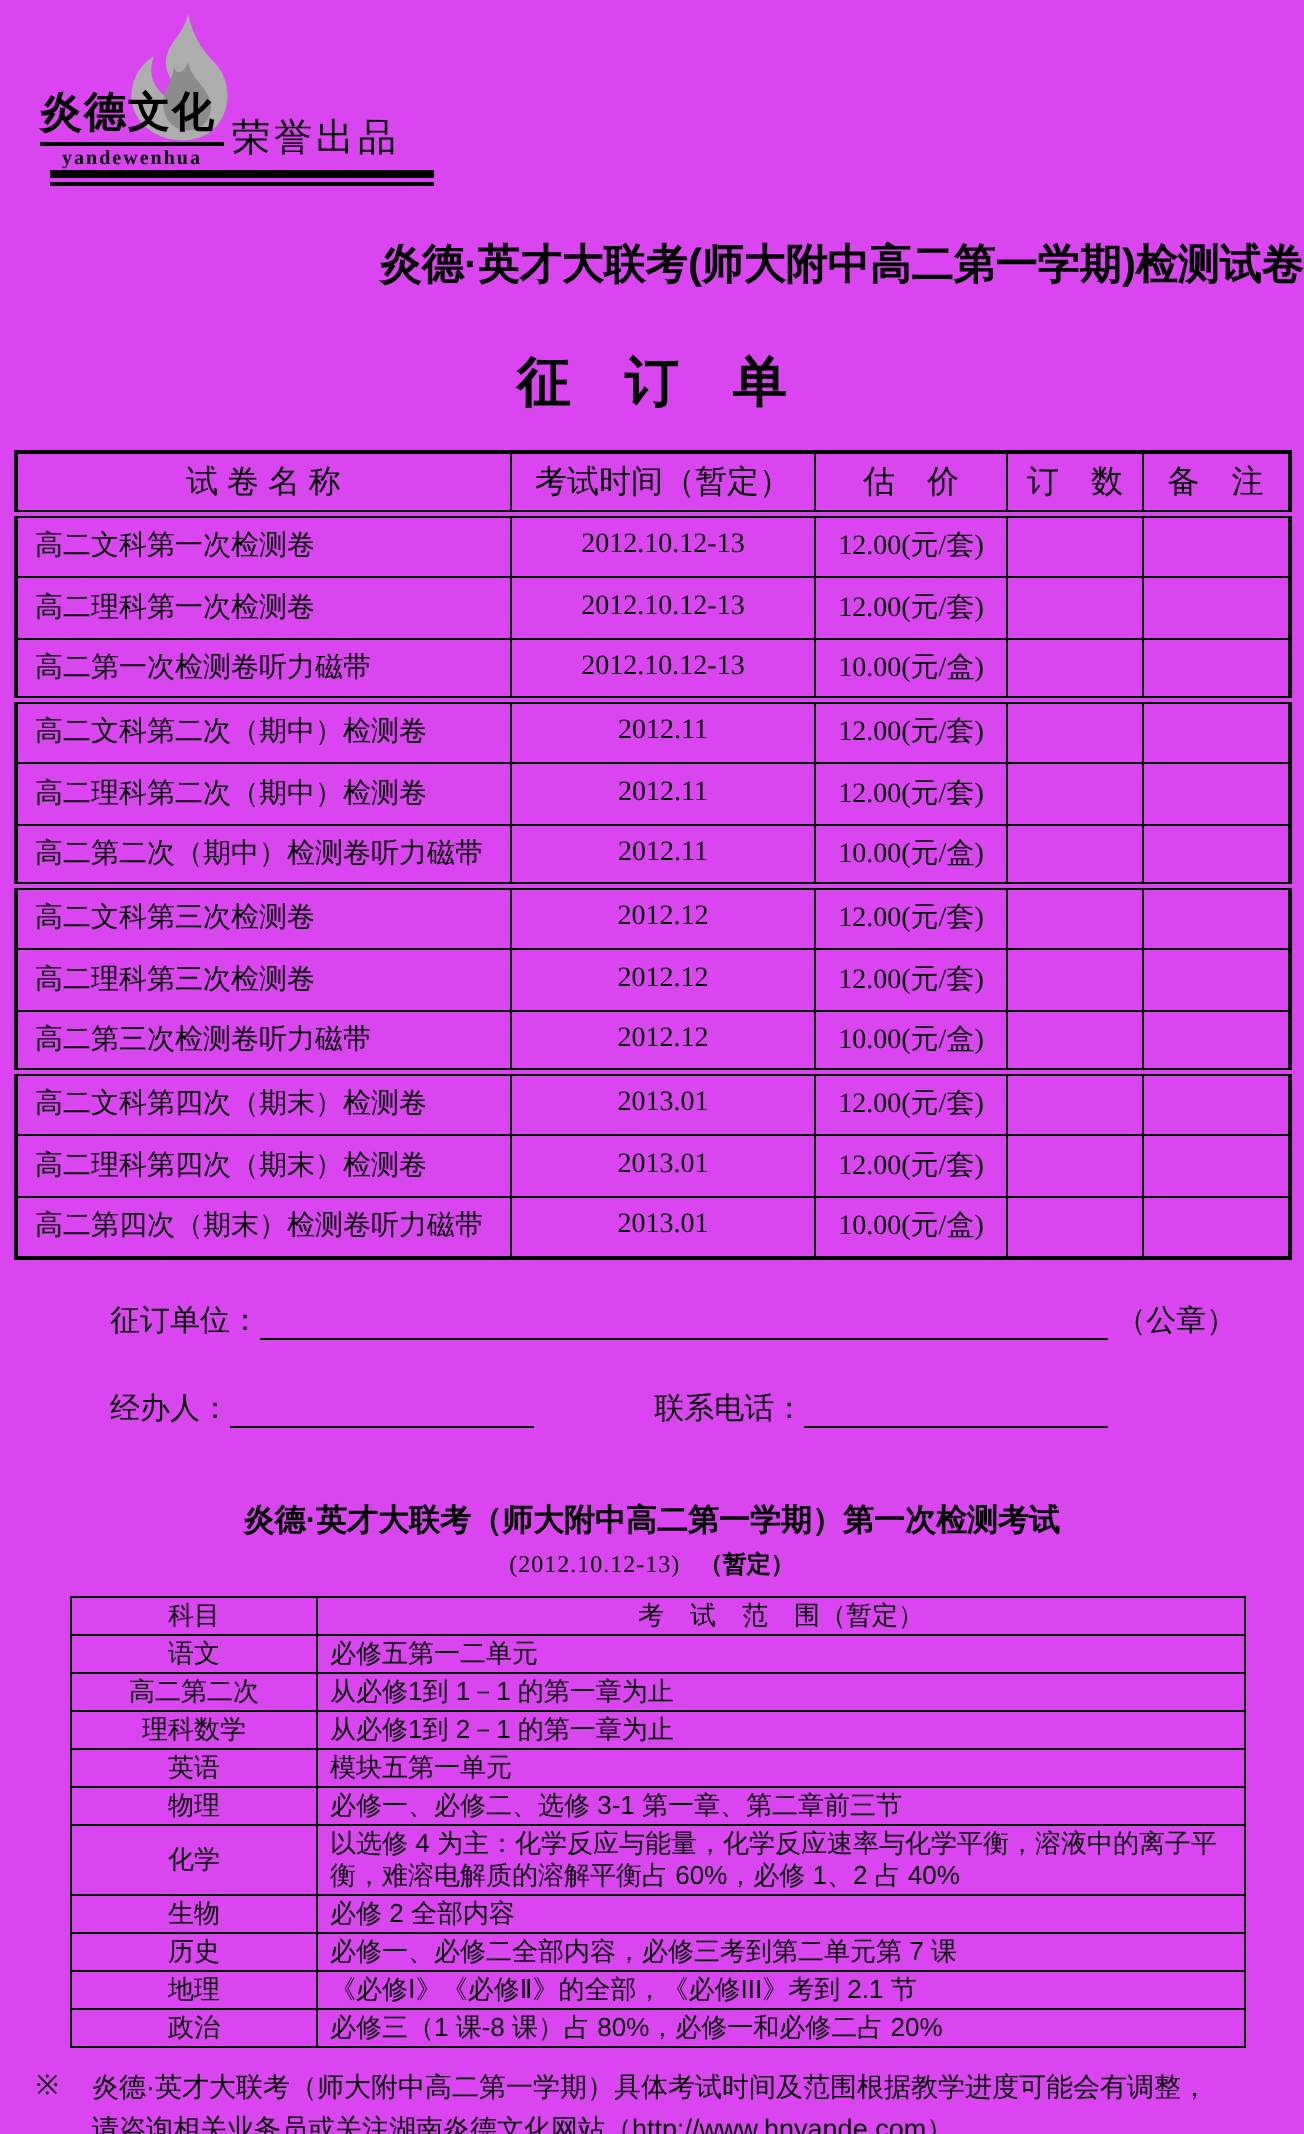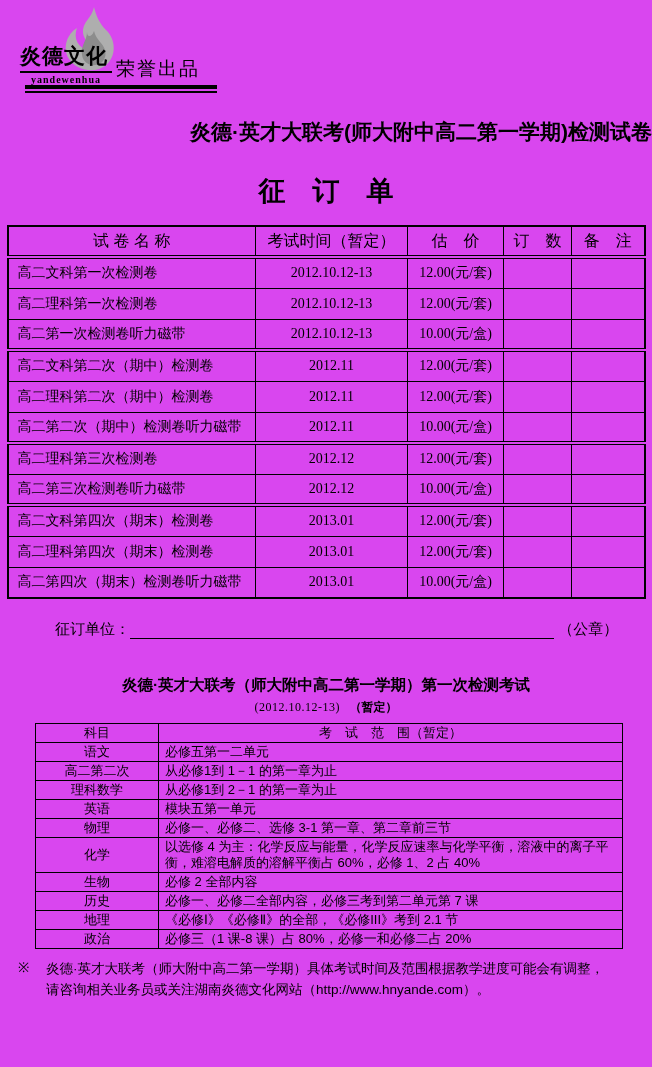--- a/index.html
+++ b/index.html
@@ -187,20 +187,27 @@
       <tr>
         <td class="c-name">高二第二次（期中）检测卷听力磁带</td>
         <td class="c-time">2012.11</td>
         <td class="c-price">10.00(元/盒)</td>
         <td class="c-qty"></td>
         <td class="c-note"></td>
       </tr>
     </tbody>
     <tbody class="grp">
       <tr>
+        <td class="c-name">高二文科第三次检测卷</td>
+        <td class="c-time">2012.12</td>
+        <td class="c-price">12.00(元/套)</td>
+        <td class="c-qty"></td>
+        <td class="c-note"></td>
+      </tr>
+      <tr>
         <td class="c-name">高二理科第三次检测卷</td>
         <td class="c-time">2012.12</td>
         <td class="c-price">12.00(元/套)</td>
         <td class="c-qty"></td>
         <td class="c-note"></td>
       </tr>
       <tr>
         <td class="c-name">高二第三次检测卷听力磁带</td>
         <td class="c-time">2012.12</td>
         <td class="c-price">10.00(元/盒)</td>
@@ -229,20 +236,24 @@
         <td class="c-price">10.00(元/盒)</td>
         <td class="c-qty"></td>
         <td class="c-note"></td>
       </tr>
     </tbody>
   </table>
 
   <div class="form-line l1">
     <span>征订单位：</span><span class="blank unit"></span>
     <span>（公章）</span>
+  </div>
+  <div class="form-line l2">
+    <span>经办人：</span><span class="blank short"></span><span class="gap"></span>
+    <span>联系电话：</span><span class="blank short"></span>
   </div>
 
   <div class="exam-title">炎德·英才大联考（师大附中高二第一学期）第一次检测考试</div>
   <div class="exam-date">
     <span class="d">(2012.10.12-13)</span>
     <span class="t">（暂定）</span>
   </div>
 
   <table class="scope">
     <colgroup>

